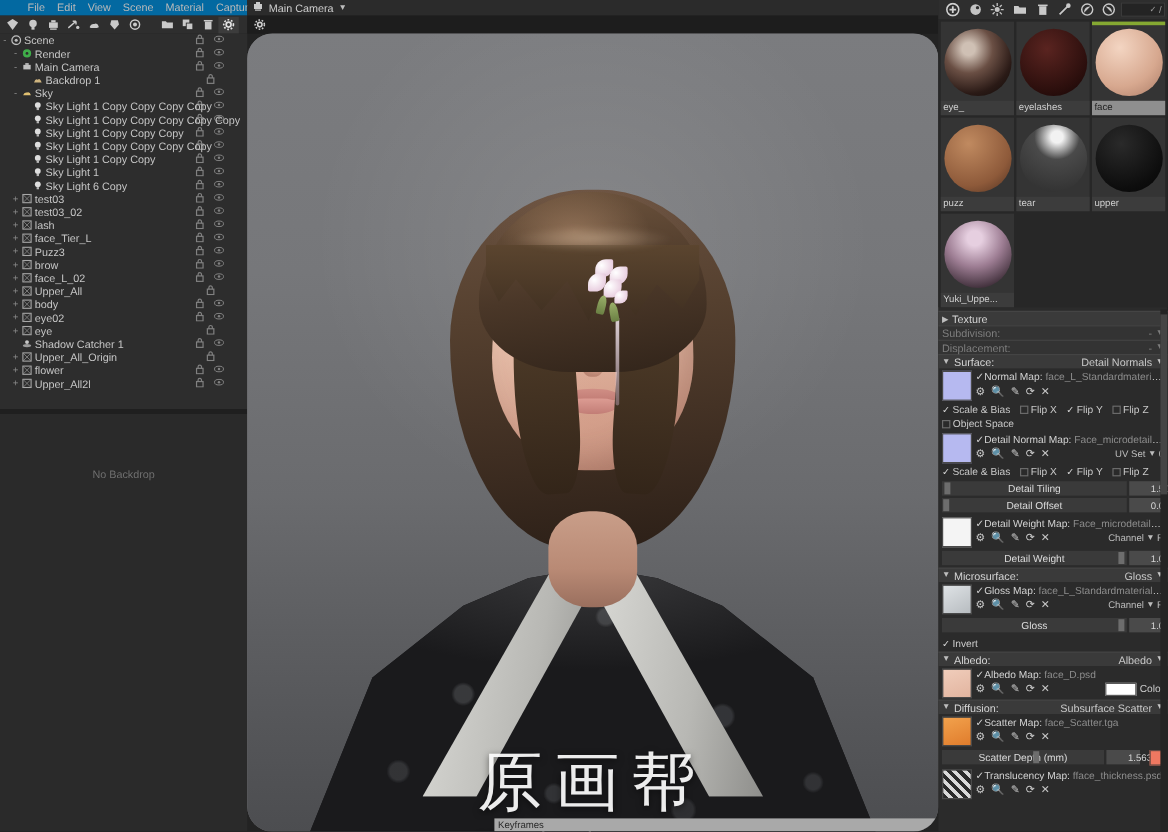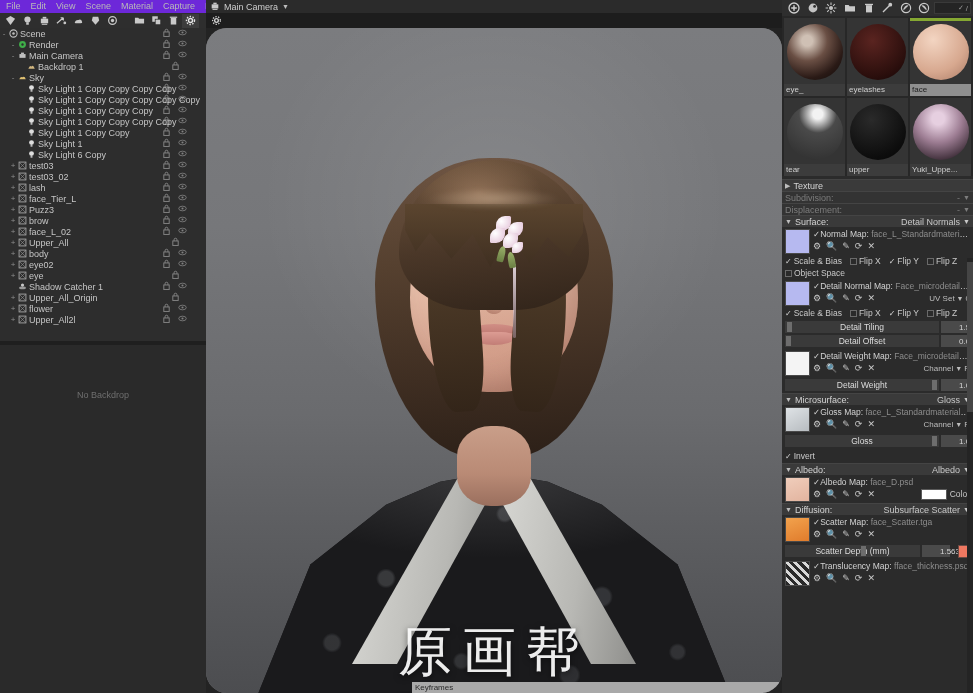--- a/index.html
+++ b/index.html
@@ -8,21 +8,21 @@
     width:973px; height:693px; overflow:hidden;
     font-family:"Liberation Sans", sans-serif;
     font-size:10px; color:#c9c9c9;
     -webkit-font-smoothing:antialiased;
   }
   .app { position:relative; width:973px; height:693px; background:#232323; }
 
   
   .menubar {
     position:absolute; left:0; top:0; width:206px; height:13px;
-    background:#6d28d9; display:flex; align-items:center; padding-left:1px;
+    background:#0369a1; display:flex; align-items:center; padding-left:18px;
   }
   .menubar .mi { font-size:9px; color:#b9b9b9; padding:0 5px; line-height:13px; cursor:default; }
 
   .toolrow {
     position:absolute; left:0; top:13px; width:206px; height:15px;
     background:#2e2e2e; display:flex; align-items:center; padding-left:2px;
   }
   .tbtn { width:17px; height:14px; display:flex; align-items:center; justify-content:center; }
   .tbtn svg { display:block; }
   .tsep { width:10px; }
@@ -1049,20 +1049,24 @@
         <div class="mat-cell">
           <div class="sphere" style="background:radial-gradient(circle at 40% 30%, #5a2420, #2a0e0c 70%, #120505 100%)"></div>
           <div class="mat-name">eyelashes</div>
         </div>
         <div class="mat-cell selected">
           <div class="sel-top"></div>
           <div class="sphere" style="background:radial-gradient(circle at 36% 28%, #f3d5c2, #d7a88f 60%, #a97a65 100%)"></div>
           <div class="mat-name">face</div>
         </div>
         <div class="mat-cell">
+          <div class="sphere" style="background:radial-gradient(circle at 36% 28%, #c08a60, #8e5a3a 65%, #4f3020 100%)"></div>
+          <div class="mat-name">puzz</div>
+        </div>
+        <div class="mat-cell">
           <div class="sphere" style="background:radial-gradient(circle at 55% 18%, #f2f2f2 0 9%, #4a4a4a 34%, #2b2b2b 100%)"></div>
           <div class="mat-name">tear</div>
         </div>
         <div class="mat-cell">
           <div class="sphere" style="background:radial-gradient(circle at 38% 28%, #2a2a2a, #0d0d0d 70%, #050505 100%)"></div>
           <div class="mat-name">upper</div>
         </div>
         <div class="mat-cell">
           <div class="sphere" style="background:radial-gradient(circle at 45% 26%, #e6cfe0 0 12%, #9d7d93 46%, #241820 92%)"></div>
           <div class="mat-name">Yuki_Uppe...</div>

